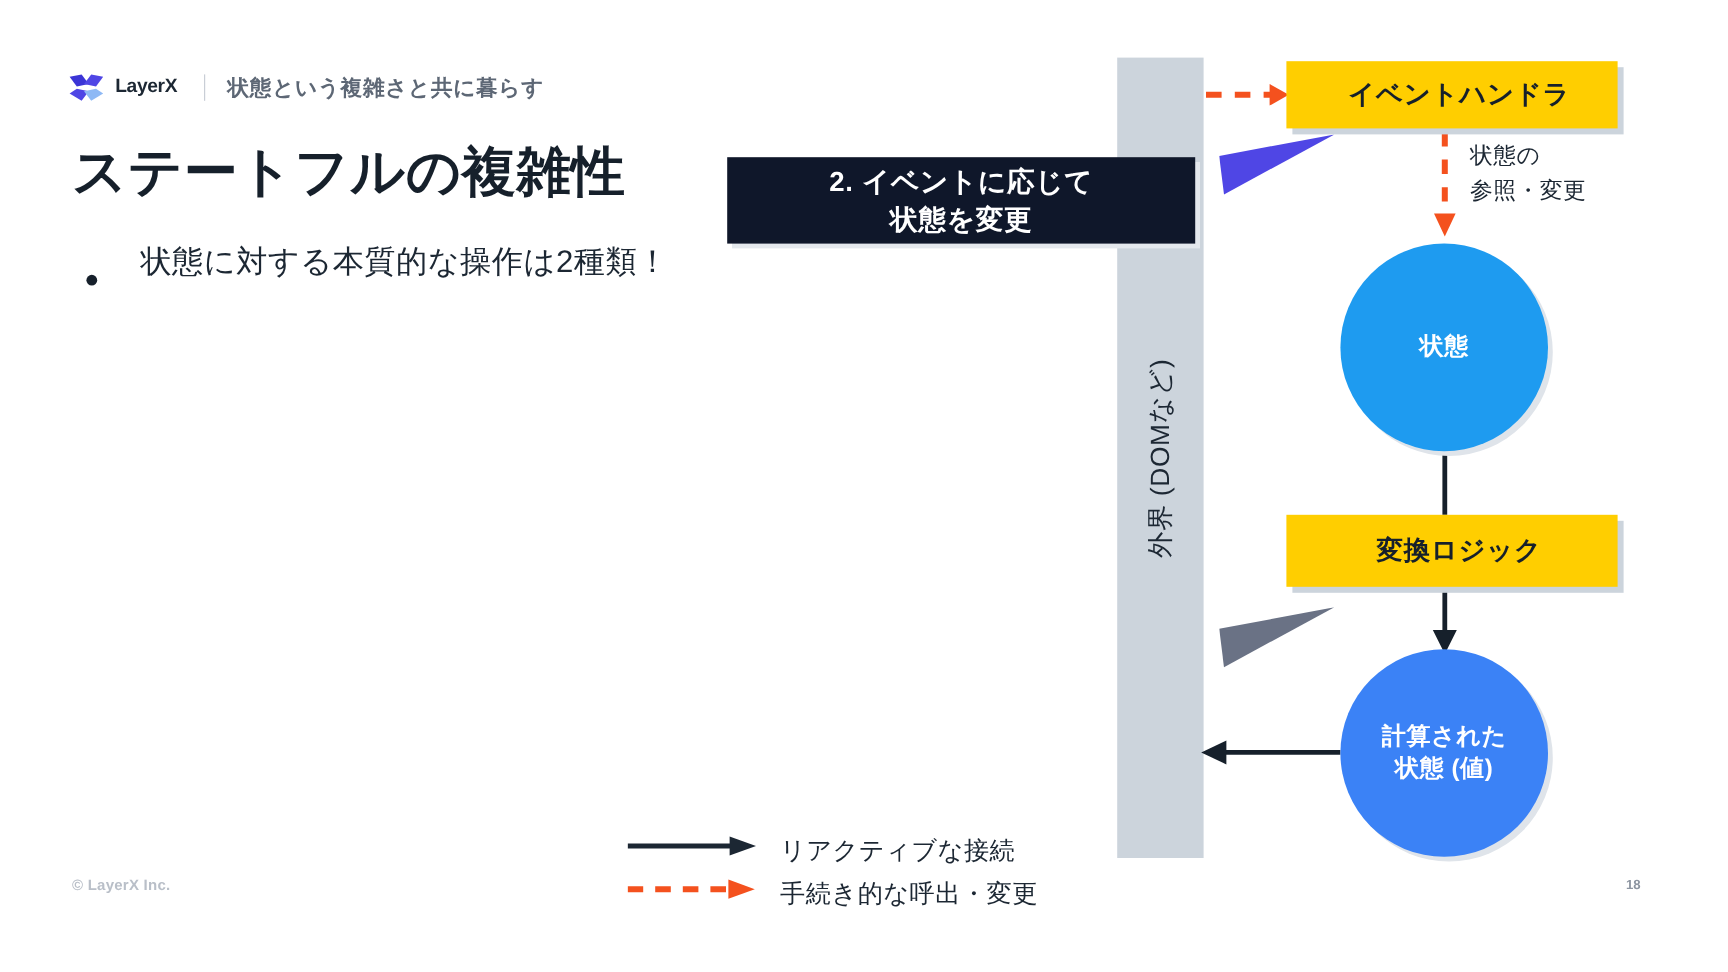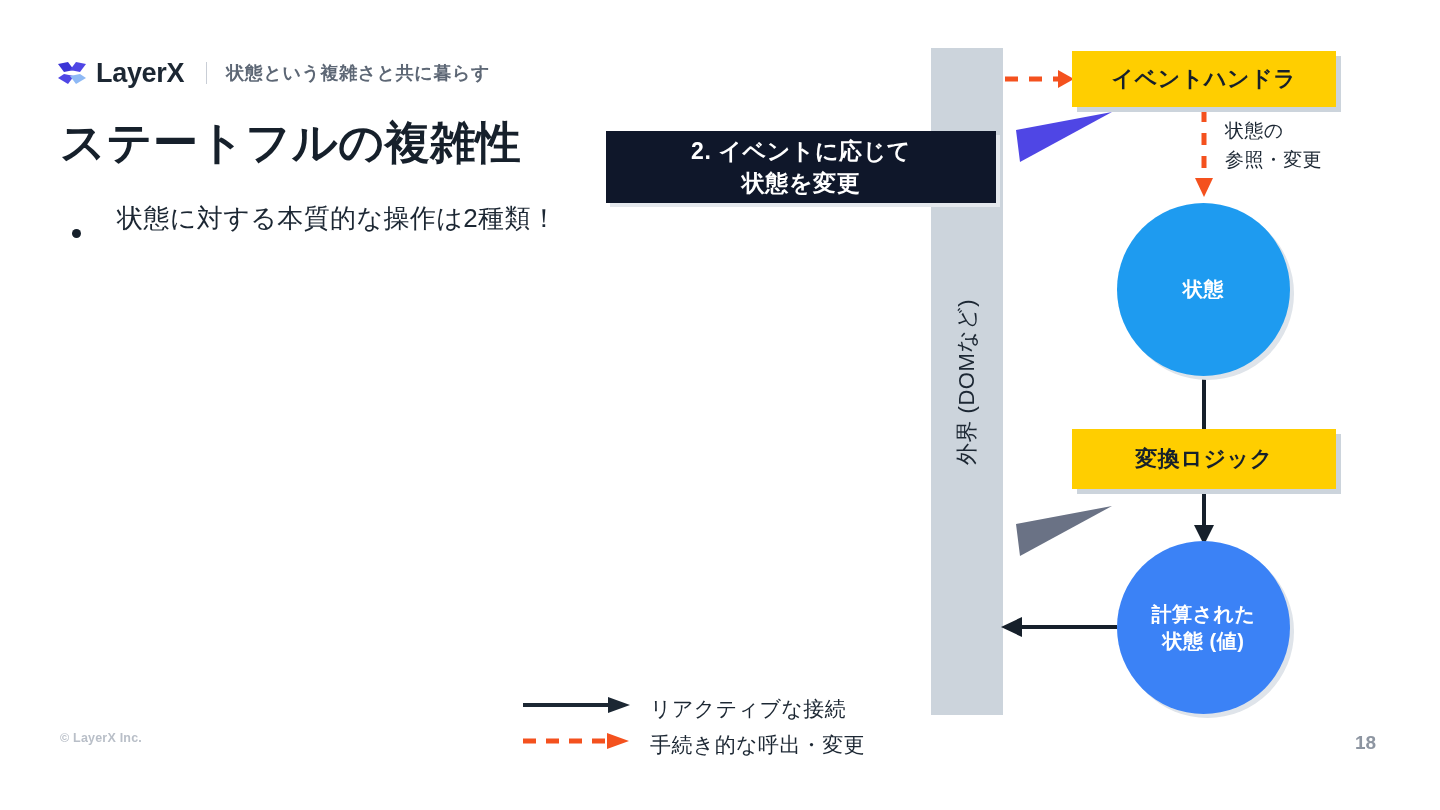--- a/index.html
+++ b/index.html
@@ -22,21 +22,21 @@
   
   .header {
     position: absolute; left: 57px; top: 58px;
     display: flex; align-items: center; gap: 0px;
     height: 30px;
   }
   .logo-mark {
     width: 30px; height: 24px; position: relative; margin-right: 9px;
   }
   .logo-word {
-    font-size: 27px; font-weight: bold; letter-spacing: -0.3px;
+    font-size: 16px; font-weight: bold; letter-spacing: -0.3px;
     color: #1c2733; line-height: 1;
   }
   .header-divider {
     width: 1px; height: 22px; background: #c9ced6;
     margin: 0 19px 0 22px;
   }
   .header-sub {
     font-size: 18px; font-weight: bold; color: #5d6775;
     letter-spacing: 0.6px;
   }
@@ -67,21 +67,21 @@
   }
 
   
   .footer-copy {
     position: absolute; left: 60px; top: 731px;
     font-size: 12.5px; font-weight: bold; color: #b9bfc8;
     letter-spacing: 0.2px;
   }
   .page-num {
     position: absolute; left: 1355px; top: 732px;
-    font-size: 19px; color: #8d95a1; font-weight: bold;
+    font-size: 11px; color: #8d95a1; font-weight: bold;
   }
 
   
   .diagram { position: absolute; left: 0; top: 0; width: 1440px; height: 810px; }
 
   .boundary-col {
     position: absolute; left: 931px; top: 48px;
     width: 72px; height: 667px;
     background: #ccd4dc;
   }
@@ -98,20 +98,21 @@
   }
 
   
   .ybox {
     position: absolute;
     background: #FFCE00;
     box-shadow: 5px 5px 0 0 #ccd4dc;
     display: flex; align-items: center; justify-content: center;
     font-size: 22px; font-weight: bold; color: #16202b;
     letter-spacing: 0.6px;
+    padding-left: 12px;
   }
   #box-handler { left: 1072px; top: 51px; width: 264px; height: 56px; }
   #box-logic   { left: 1072px; top: 429px; width: 264px; height: 60px; }
 
   
   .circ {
     position: absolute; border-radius: 50%;
     box-shadow: 4px 4px 0 0 #dfe4ea;
     display: flex; align-items: center; justify-content: center;
     text-align: center; color: #ffffff;

